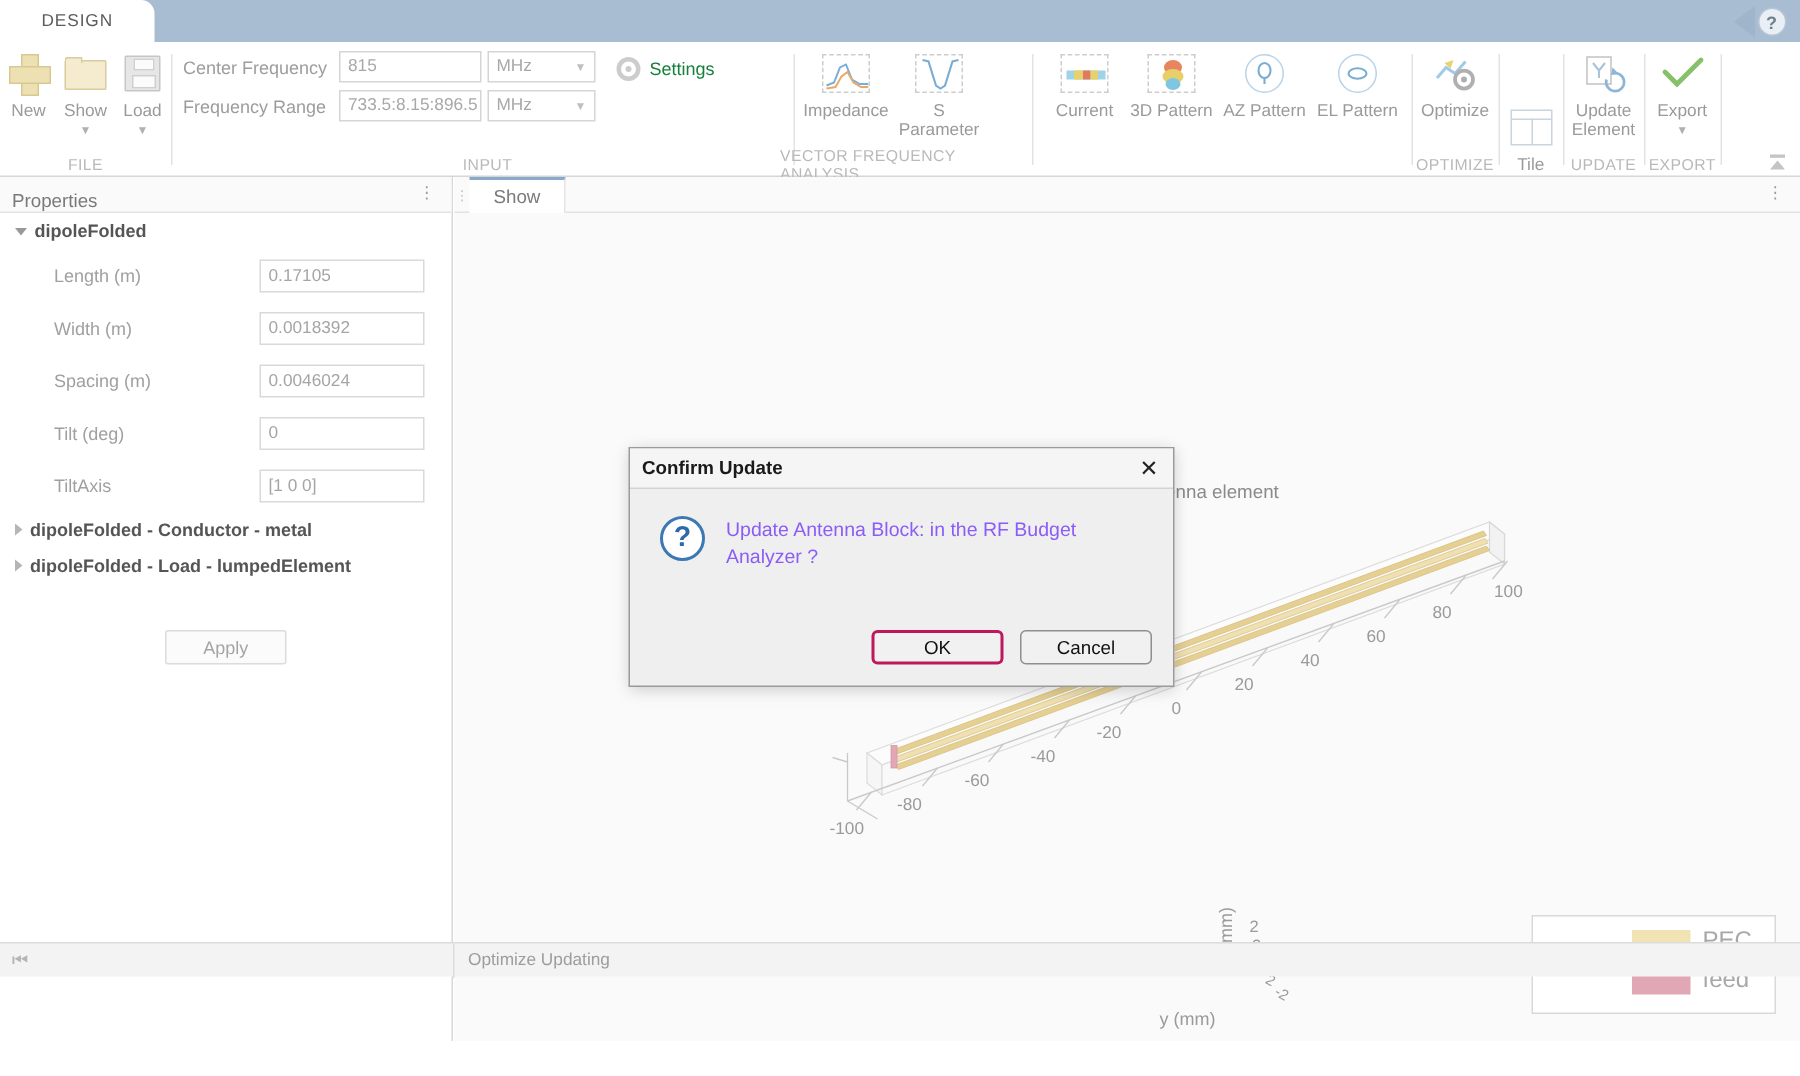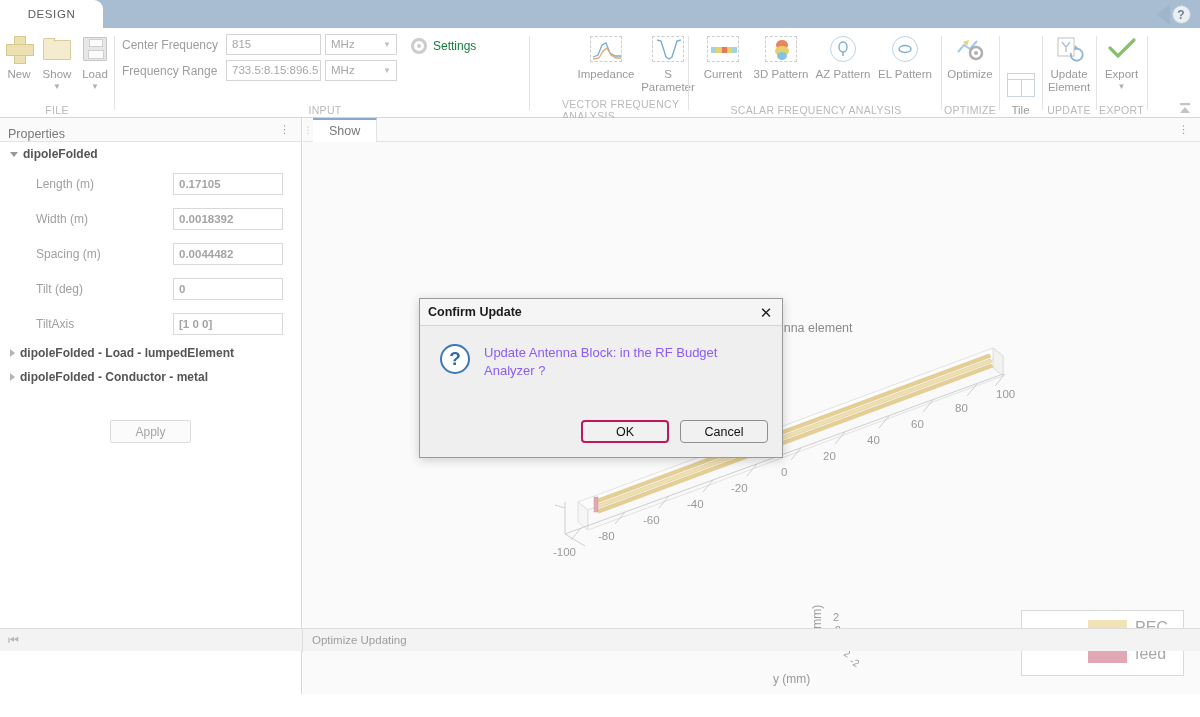--- a/index.html
+++ b/index.html
@@ -239,21 +239,21 @@
   }
   .prop-row {
     display: flex; align-items: center;
     padding: 0 0 0 36px; height: 35px;
   }
   .prop-label { font-size: 12px; color: #a0a0a0; width: 137px; }
   .prop-input {
     width: 110px; height: 22px;
     border: 1px solid #d9d9d9; background: #fff;
     font-size: 11.5px; color: #a5a5a5;
-    padding: 0 5px; line-height: 20px; font-weight: bold;
+    padding: 0 5px; line-height: 20px;
   }
   .apply-btn {
     position: absolute; left: 110px; top: 302px;
     width: 81px; height: 23px;
     border: 1px solid #dcdcdc; background: #fbfbfb;
     border-radius: 2px;
     font-size: 12px; color: #a5a5a5;
     display: flex; align-items: center; justify-content: center;
   }
 
@@ -457,21 +457,21 @@
         </div>
         <div class="settings-btn" style="margin-left:14px;">
           <div class="ico-gear"></div>
           <div class="txt">Settings</div>
         </div>
       </div>
       <div class="rgroup-label">INPUT</div>
     </div>
     <div class="rsep" style="left:529px;"></div>
 
-    <div class="rgroup" style="left:562px; width:150px;justify-content:flex-end;">
+    <div class="rgroup" style="left:520px; width:150px;justify-content:flex-end;">
       <div class="rgroup-body" style="justify-content:center;">
         <div class="rbtn rbtn-wide">
           <div class="ico">
             <div class="thumb">
               <svg width="32" height="26" viewBox="0 0 32 26">
                 <polyline points="2,20 7,18 11,8 15,6 19,16 24,19 30,19" fill="none" stroke="#7aadd4" stroke-width="1.3"></polyline>
                 <polyline points="2,22 8,21 12,14 16,11 20,18 25,21 30,21" fill="none" stroke="#e8a96d" stroke-width="1.3"></polyline>
               </svg>
             </div>
           </div>
@@ -534,21 +534,20 @@
           <div class="ico">
             <div class="ico-circleglyph">
               <svg width="16" height="12" viewBox="0 0 16 12">
                 <ellipse cx="8" cy="6" rx="6" ry="3.5" fill="none" stroke="#7aadd4" stroke-width="1.4"></ellipse>
               </svg>
             </div>
           </div>
           <div class="lbl">EL Pattern</div>
         </div>
       </div>
-      <div class="rgroup-label">SCALAR FREQUENCY ANALYSIS</div>
     </div>
     <div class="rsep" style="left:941px;"></div>
 
     <div class="rgroup" style="left:942px; width:56px;">
       <div class="rgroup-body" style="justify-content:center;">
         <div class="rbtn">
           <div class="ico">
             <svg width="30" height="26" viewBox="0 0 30 26">
               <path d="M3 16 L9 9 L15 13 L22 5" fill="none" stroke="#9fcbe8" stroke-width="2"></path>
               <polygon points="8,6 14,4 12,10" fill="#e8d27a"></polygon>
@@ -632,38 +631,38 @@
     <div class="prop-row">
       <div class="prop-label">Length (m)</div>
       <div class="prop-input">0.17105</div>
     </div>
     <div class="prop-row">
       <div class="prop-label">Width (m)</div>
       <div class="prop-input">0.0018392</div>
     </div>
     <div class="prop-row">
       <div class="prop-label">Spacing (m)</div>
-      <div class="prop-input">0.0044482</div>
+      <div class="prop-input">0.0046024</div>
     </div>
     <div class="prop-row">
       <div class="prop-label">Tilt (deg)</div>
       <div class="prop-input">0</div>
     </div>
     <div class="prop-row">
       <div class="prop-label">TiltAxis</div>
       <div class="prop-input">[1 0 0]</div>
     </div>
 
     <div class="tree-node">
       <span class="tri tri-right"></span>
-      <span>dipoleFolded - Load - lumpedElement</span>
+      <span>dipoleFolded - Conductor - metal</span>
     </div>
     <div class="tree-node">
       <span class="tri tri-right"></span>
-      <span>dipoleFolded - Conductor - metal</span>
+      <span>dipoleFolded - Load - lumpedElement</span>
     </div>
 
     <div class="apply-btn">
       <span>Apply</span>
     </div>
   </div>
 
   <div class="view-area">
     <div class="view-tabbar">
       <div class="view-grip">⋮</div>

